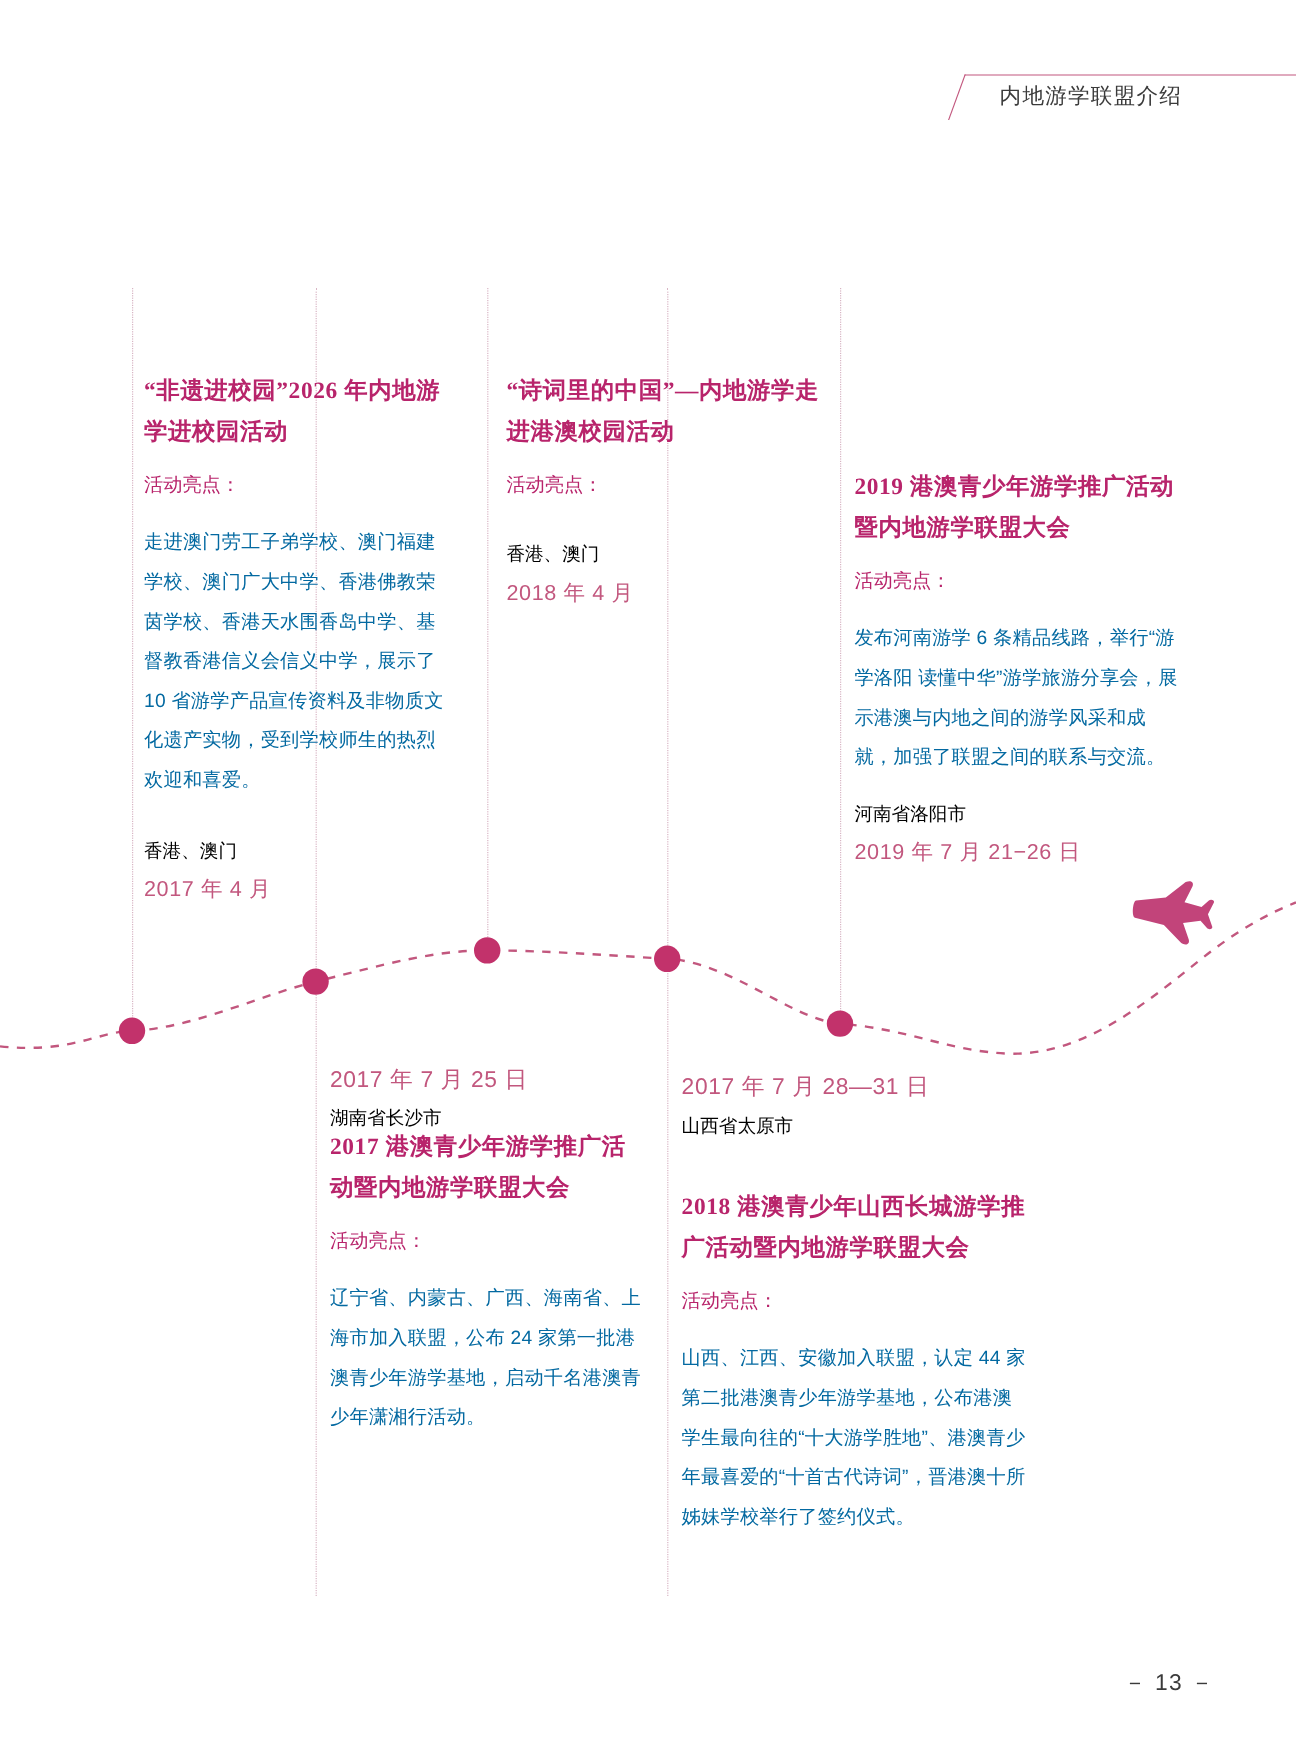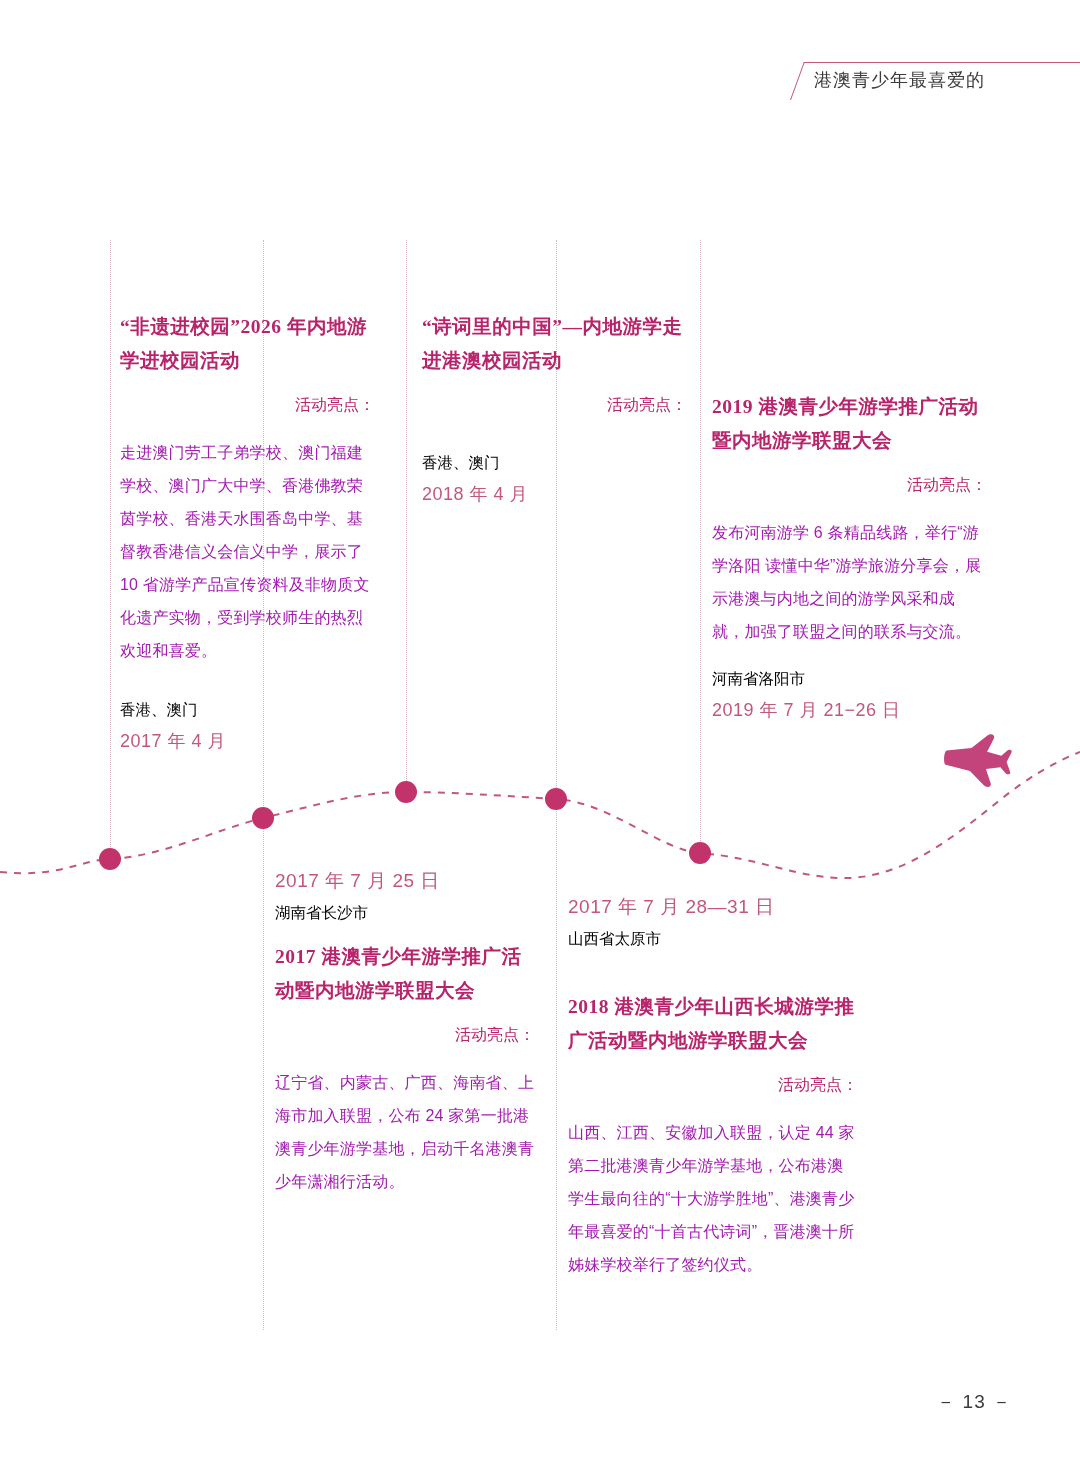--- a/index.html
+++ b/index.html
@@ -81,24 +81,23 @@
     font-size: 19.5px;
     line-height: 34px;
     letter-spacing: 0.5px;
   }
   .hl-label {
     color: #b8246b;
     font-size: 16px;
     line-height: 30px;
     margin-top: 12px;
     margin-bottom: 2px;
-    text-align: right;
   }
   .body-text {
-    color: #a21caf;
+    color: #0369a1;
     font-size: 16px;
     line-height: 33px;
     letter-spacing: 0.2px;
     margin-top: 16px;
   }
   .place {
     color: #000000;
     font-size: 15.5px;
     line-height: 30px;
   }
@@ -113,21 +112,21 @@
     font-size: 19px;
     line-height: 34px;
     letter-spacing: 0.5px;
   }
 
   
   #b2017a { left: 120px; top: 310px; width: 255px; }
   #b2017a .title { width: 260px; }
   #b2017a .place { margin-top: 28px; }
 
-  #b2017b-top { left: 275px; top: 864px; width: 265px; }
+  #b2017b-top { left: 275px; top: 884px; width: 265px; }
   #b2017b-bot { left: 275px; top: 940px; width: 260px; }
 
   #b2018a { left: 422px; top: 310px; width: 265px; }
   #b2018a .place { margin-top: 28px; }
 
   #b2018b-top { left: 568px; top: 890px; width: 280px; }
   #b2018b-bot { left: 568px; top: 990px; width: 290px; }
 
   #b2019 { left: 712px; top: 390px; width: 275px; }
   #b2019 .place { margin-top: 16px; }
@@ -140,21 +139,21 @@
     color: #3b3b3b;
     letter-spacing: 1px;
     margin-left: 28px;
   }
 </style>
 </head>
 <body>
 
 <div class="header">
   <div class="header-rule"></div>
-  <div class="header-title">港澳青少年最喜爱的</div>
+  <div class="header-title">内地游学联盟介绍</div>
 </div>
 
 <div class="vguide g1"></div>
 <div class="vguide g2"></div>
 <div class="vguide g3"></div>
 <div class="vguide g4"></div>
 <div class="vguide g5"></div>
 
 <svg class="timeline-svg" viewBox="0 0 1080 220">
   <path d="M 0 172 C 60 178 80 160 110 159 C 160 157 215 130 263 118 C 320 104 360 92 406 92 C 452 92 505 96 556 99 C 610 102 660 150 700 153 C 760 158 790 176 840 178 C 900 180 950 140 1000 100 C 1030 76 1055 62 1080 52" fill="none" stroke="#c2577e" stroke-width="2" stroke-dasharray="7 7"></path>

